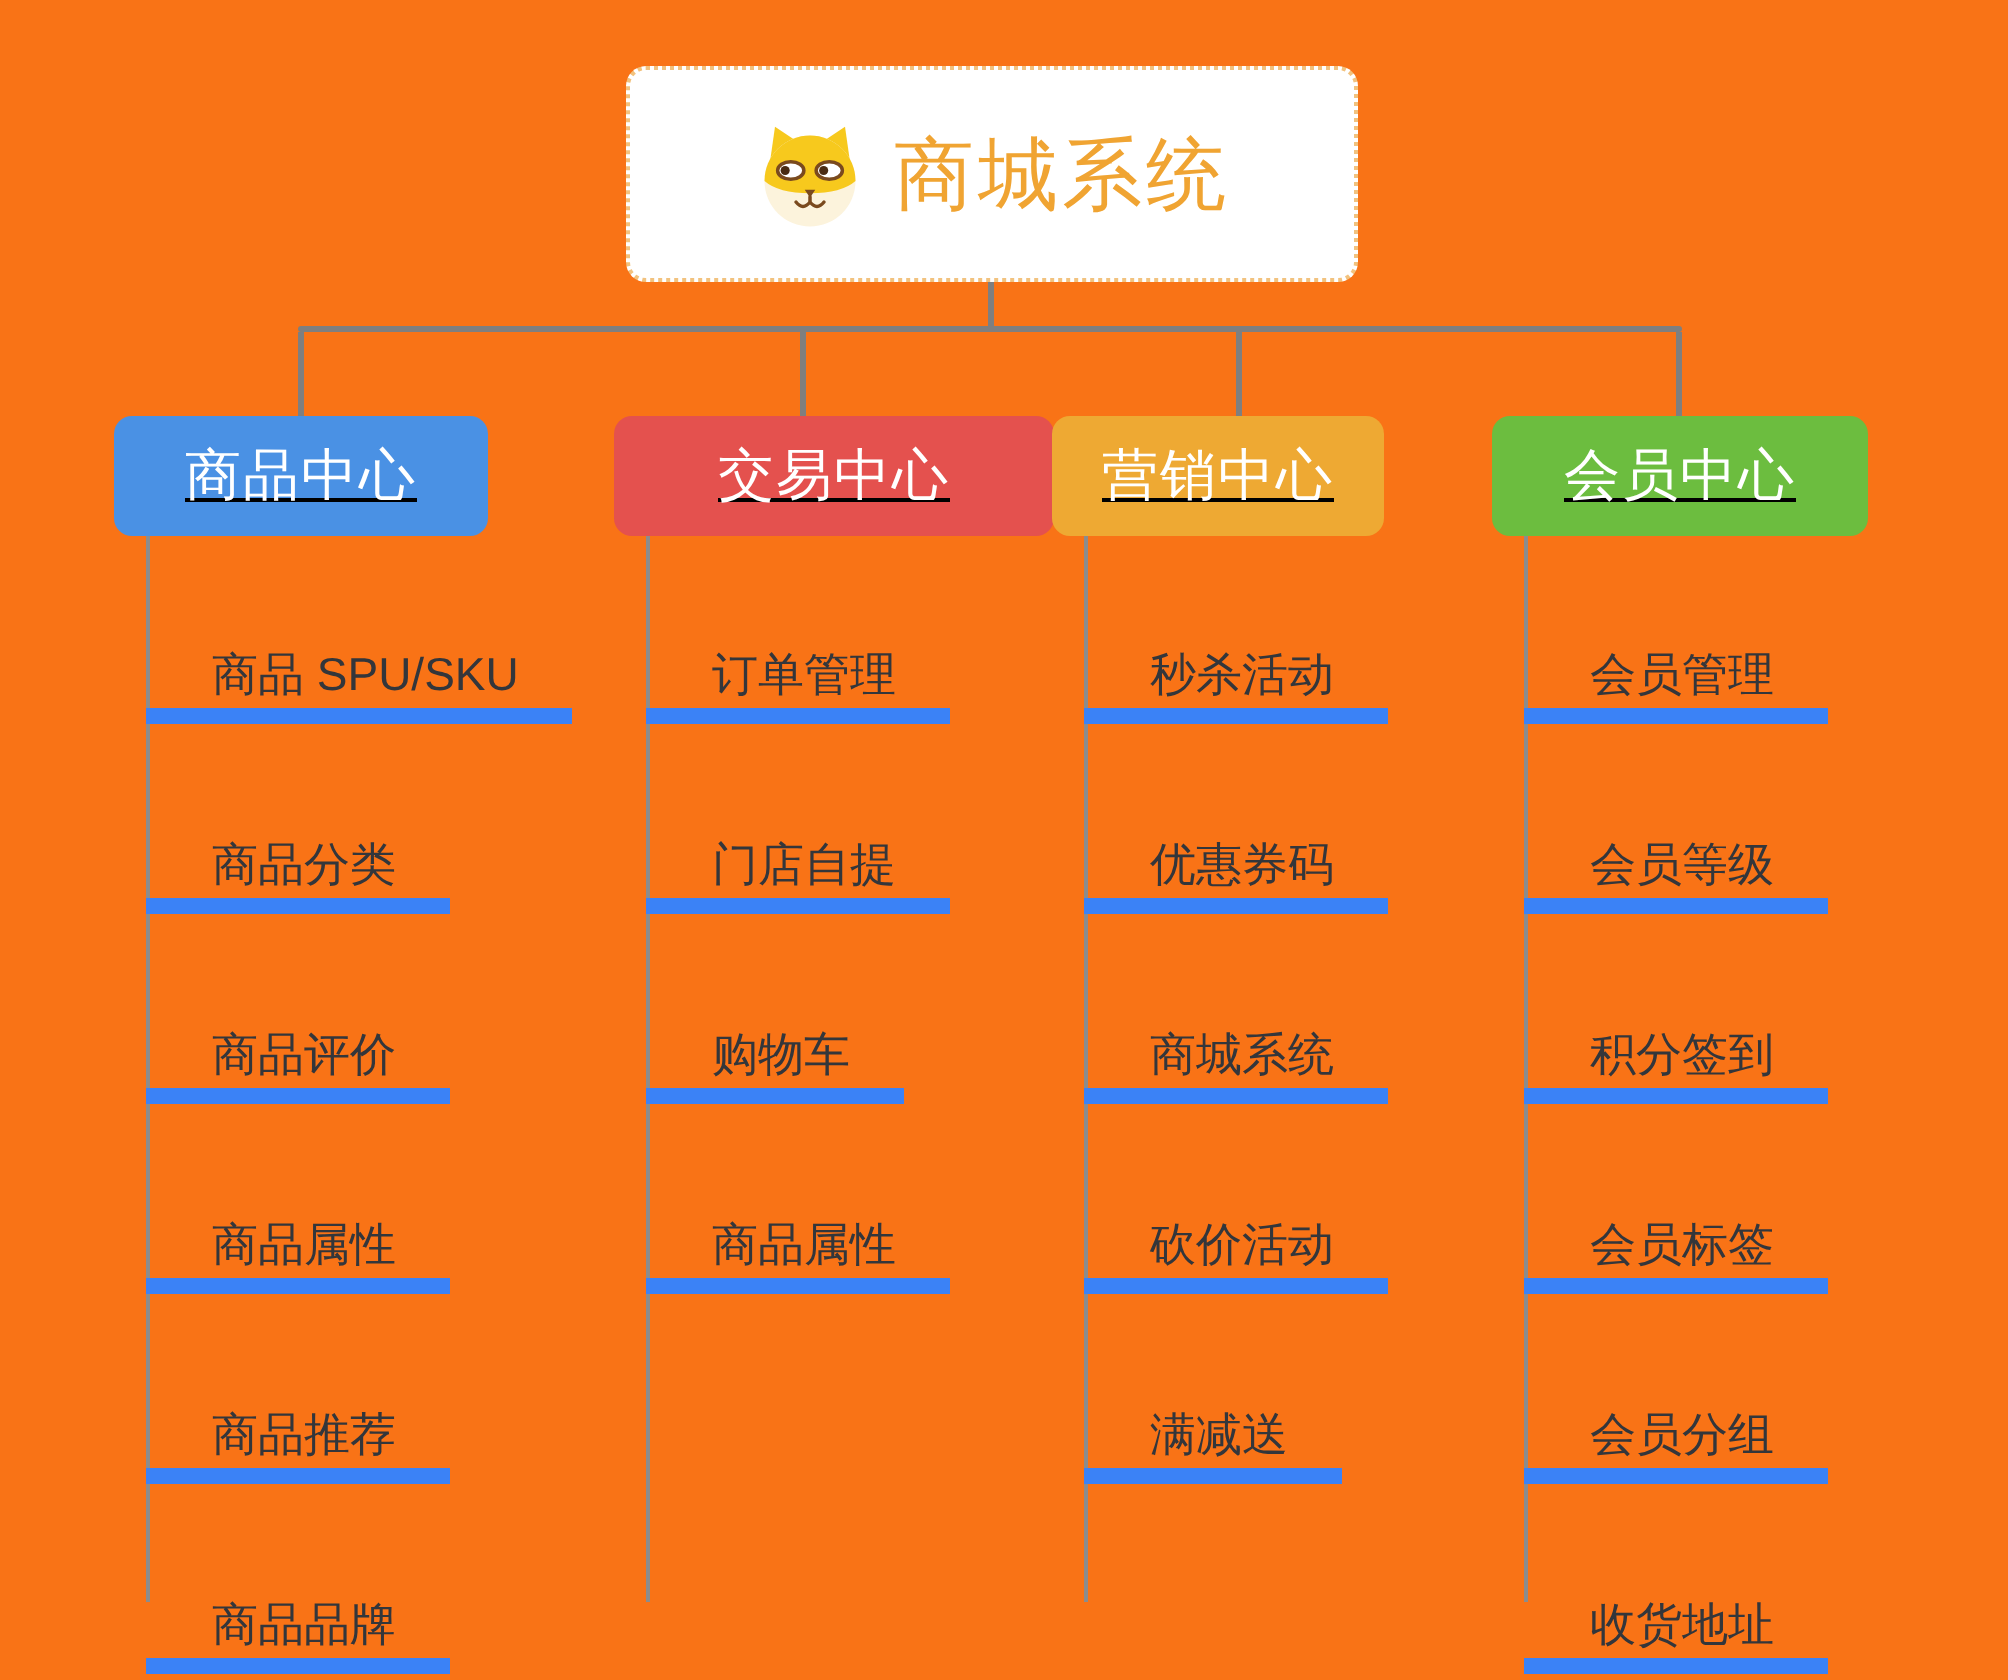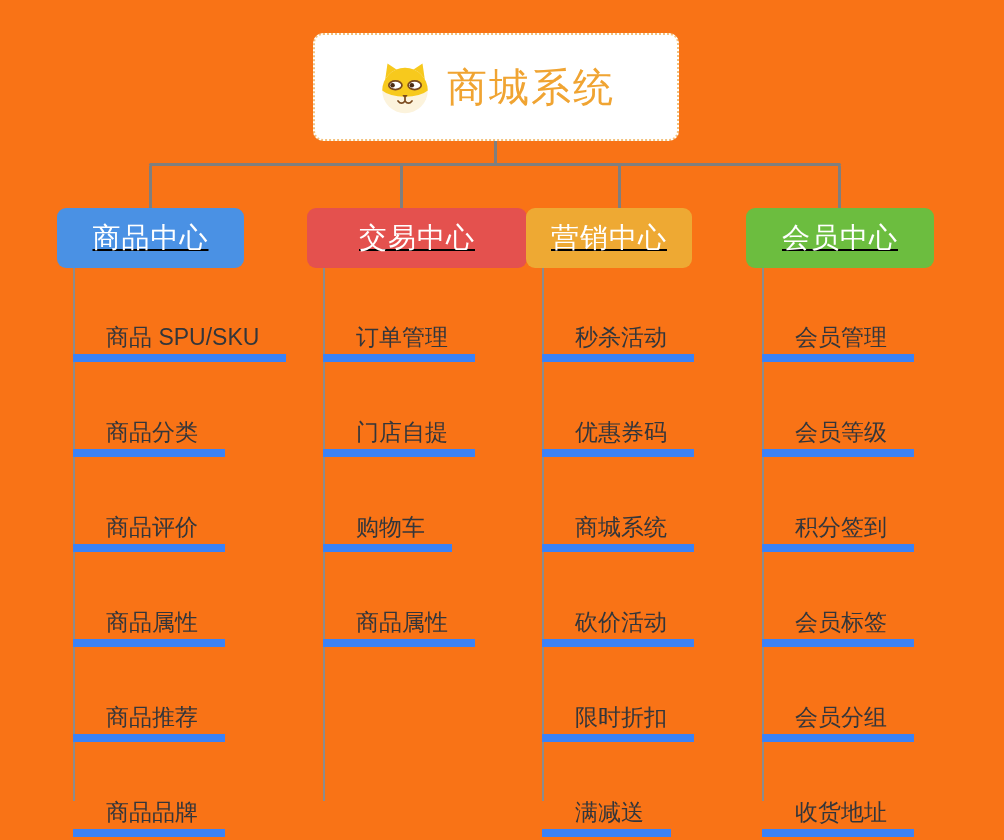--- a/index.html
+++ b/index.html
@@ -145,21 +145,20 @@
     <div class="branch-header" style="background: rgb(238, 169, 51);">
       <span class="branch-label">营销中心</span>
     </div>
     <div class="branch-stem"></div>
     <div class="leaf-area">
 
     <div class="leaf">秒杀活动</div>
         <div class="leaf">优惠券码</div>
         <div class="leaf">商城系统</div>
         <div class="leaf">砍价活动</div>
-        <div class="leaf">限时折扣</div>
         <div class="leaf">满减送</div>
       </div>
   </div>
 
   <div class="branch-col col-3">
     <div class="branch-header" style="background: rgb(108, 189, 63);">
       <span class="branch-label">会员中心</span>
     </div>
     <div class="branch-stem"></div>
     <div class="leaf-area">

